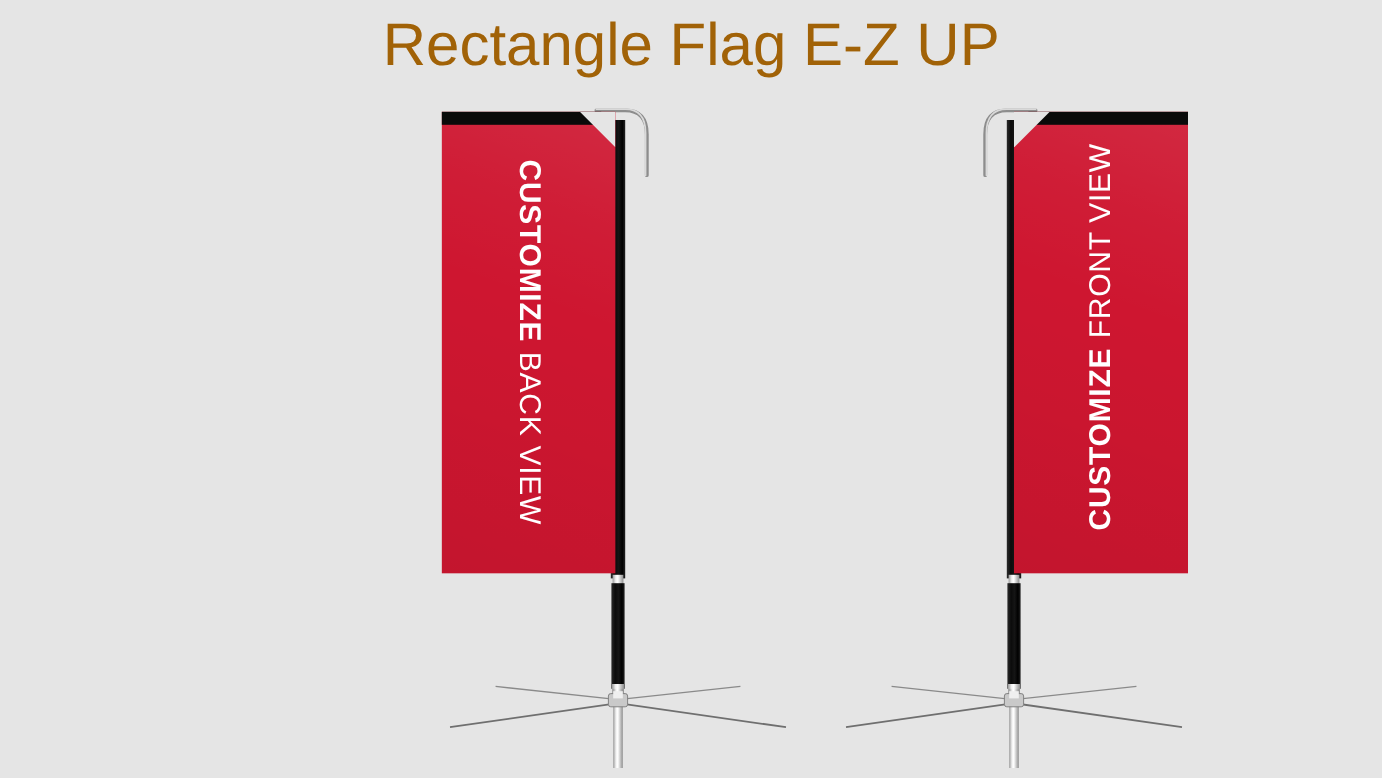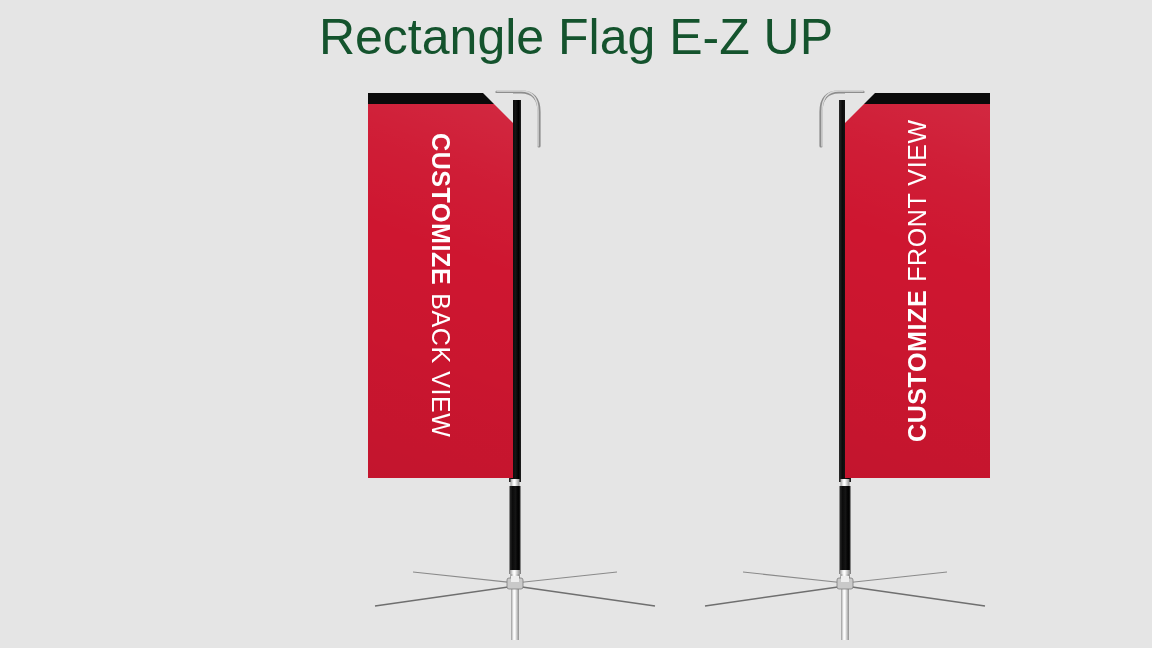--- a/index.html
+++ b/index.html
@@ -26,21 +26,21 @@
   #page-title {
     position: absolute;
     left: 0;
     top: 6px;
     width: 1152px;
     text-align: center;
     font-family: "Liberation Sans", sans-serif;
     font-size: 50px;
     font-weight: 400;
     letter-spacing: 0px;
-    color: #14532d;
+    color: #a16207;
     line-height: 62px;
     white-space: nowrap;
   }
 
   
   .flag-unit {
     position: absolute;
     top: 0;
     width: 420px;
     height: 648px;

